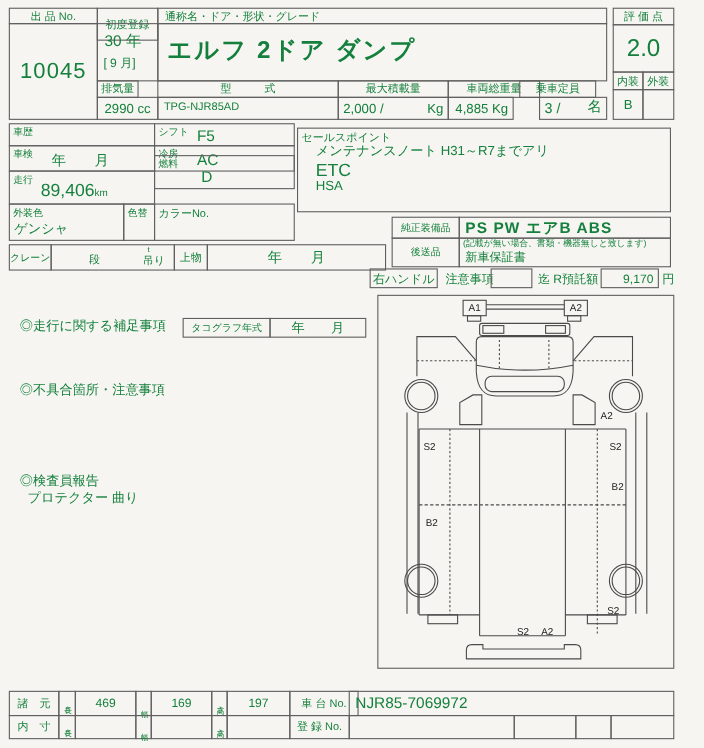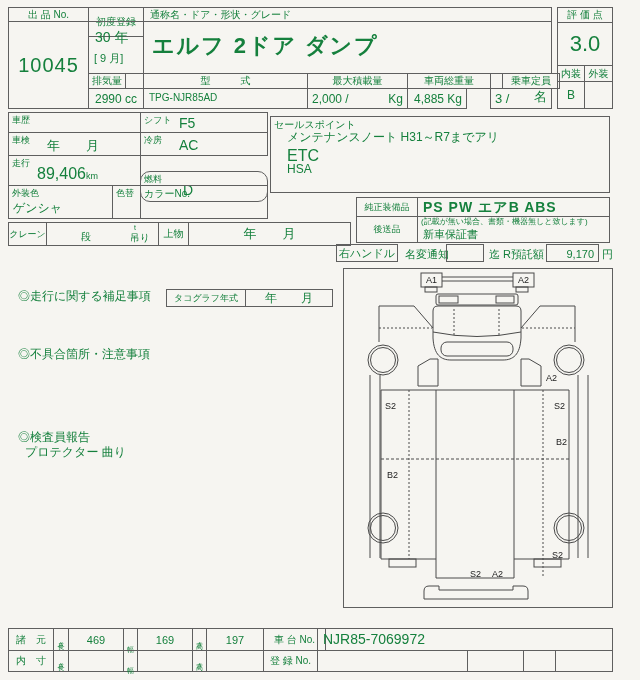--- a/index.html
+++ b/index.html
@@ -45,28 +45,28 @@
   <div class="box between" style="left:307px;top:88px;width:101px;height:21px;font-size:12px;">
     <span>2,000 /</span>
     <span>Kg</span>
   </div>
 
   <div class="box c lbl" style="left:407px;top:73px;width:84px;height:16px;">車両総重量</div>
   <div class="box" style="left:407px;top:88px;width:60px;height:21px;">
     <div class="txt" style="right:4px;top:4px;font-size:12px;">4,885 Kg</div>
   </div>
 
-  <div class="box c lbl" style="left:502px;top:73px;width:58px;height:16px;">乗車定員</div>
+  <div class="box c lbl" style="left:472px;top:73px;width:70px;height:16px;">乗車定員</div>
   <div class="box between" style="left:490px;top:88px;width:62px;height:21px;font-size:13px;">
     <span>3 /</span>
     <span>名</span>
   </div>
 
   <div class="box c lbl" style="left:557px;top:7px;width:56px;height:16px;">評 価 点</div>
-  <div class="box c" style="left:557px;top:22px;width:56px;height:44px;font-size:22px;">3.0</div>
+  <div class="box c" style="left:557px;top:22px;width:56px;height:44px;font-size:22px;">2.0</div>
   <div class="box c lbl" style="left:557px;top:65px;width:28px;height:17px;">内装</div>
   <div class="box c lbl" style="left:584px;top:65px;width:29px;height:17px;">外装</div>
   <div class="box c" style="left:557px;top:81px;width:28px;height:28px;font-size:12px;">B</div>
   <div class="box c" style="left:584px;top:81px;width:29px;height:28px;font-size:12px;"></div>
 
   <div class="box" style="left:8px;top:112px;width:133px;height:21px;">
     <span class="corner">車歴</span>
   </div>
   <div class="box" style="left:140px;top:112px;width:128px;height:21px;">
     <span class="corner">シフト</span>
@@ -81,21 +81,21 @@
     <span class="corner">冷房</span>
     <div class="txt" style="left:38px;top:5px;font-size:14px;">AC</div>
   </div>
 
   <div class="box" style="left:8px;top:155px;width:133px;height:31px;">
     <span class="corner">走行</span>
     <div class="txt" style="left:28px;top:9px;font-size:16px;">
       <span>89,406</span><span style="font-size:9px;">km</span>
     </div>
   </div>
-  <div class="box" style="left:140px;top:171px;width:128px;height:31px;border-radius:10px;">
+  <div class="box" style="left:140px;top:141px;width:128px;height:31px;">
     <span class="corner">燃料</span>
     <div class="txt" style="left:42px;top:11px;font-size:14px;">D</div>
   </div>
 
   <div class="box" style="left:8px;top:185px;width:105px;height:34px;">
     <span class="corner">外装色</span>
     <div class="txt" style="left:4px;top:16px;font-size:12px;">ゲンシャ</div>
   </div>
   <div class="box" style="left:112px;top:185px;width:29px;height:34px;">
     <span class="corner">色替</span>
@@ -125,21 +125,21 @@
     <div class="txt" style="left:5px;top:2px;font-size:14px;font-weight:600;letter-spacing:1px;">PS PW エアB ABS</div>
   </div>
 
   <div class="box c sm" style="left:356px;top:216px;width:62px;height:27px;">後送品</div>
   <div class="box" style="left:417px;top:216px;width:193px;height:27px;">
     <div class="txt" style="left:3px;top:1px;font-size:8px;">(記載が無い場合、書類・機器無しと致します)</div>
     <div class="txt" style="left:5px;top:11px;font-size:11px;">新車保証書</div>
   </div>
 
   <div class="box c" style="left:336px;top:244px;width:62px;height:18px;font-size:11px;">右ハンドル</div>
-  <div class="txt" style="left:405px;top:248px;font-size:11px;">名変通知</div>
+  <div class="txt" style="left:405px;top:248px;font-size:11px;">注意事項</div>
   <div class="box" style="left:446px;top:244px;width:38px;height:18px;"></div>
   <div class="txt" style="left:489px;top:248px;font-size:11px;">迄</div>
   <div class="txt" style="left:503px;top:248px;font-size:11px;">R預託額</div>
   <div class="box" style="left:546px;top:244px;width:53px;height:18px;">
     <div class="txt" style="right:4px;top:3px;font-size:11px;">9,170</div>
   </div>
   <div class="txt" style="left:602px;top:248px;font-size:11px;">円</div>
 
   <div class="txt" style="left:18px;top:290px;font-size:12px;">◎走行に関する補足事項</div>
   <div class="box c" style="left:166px;top:289px;width:80px;height:18px;font-size:9px;">タコグラフ年式</div>

